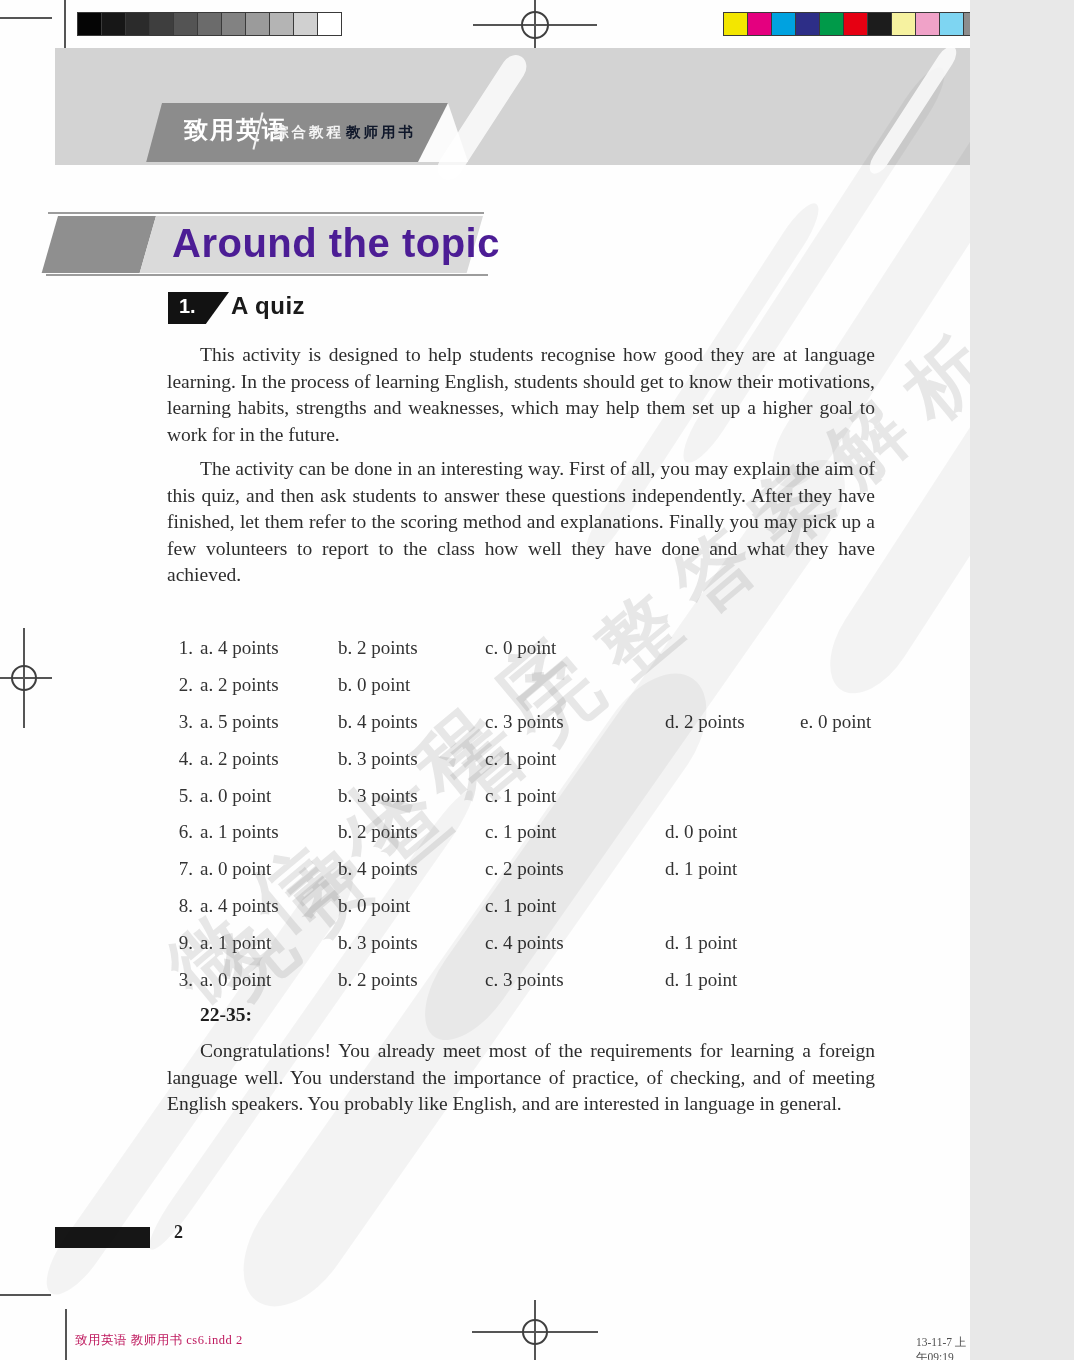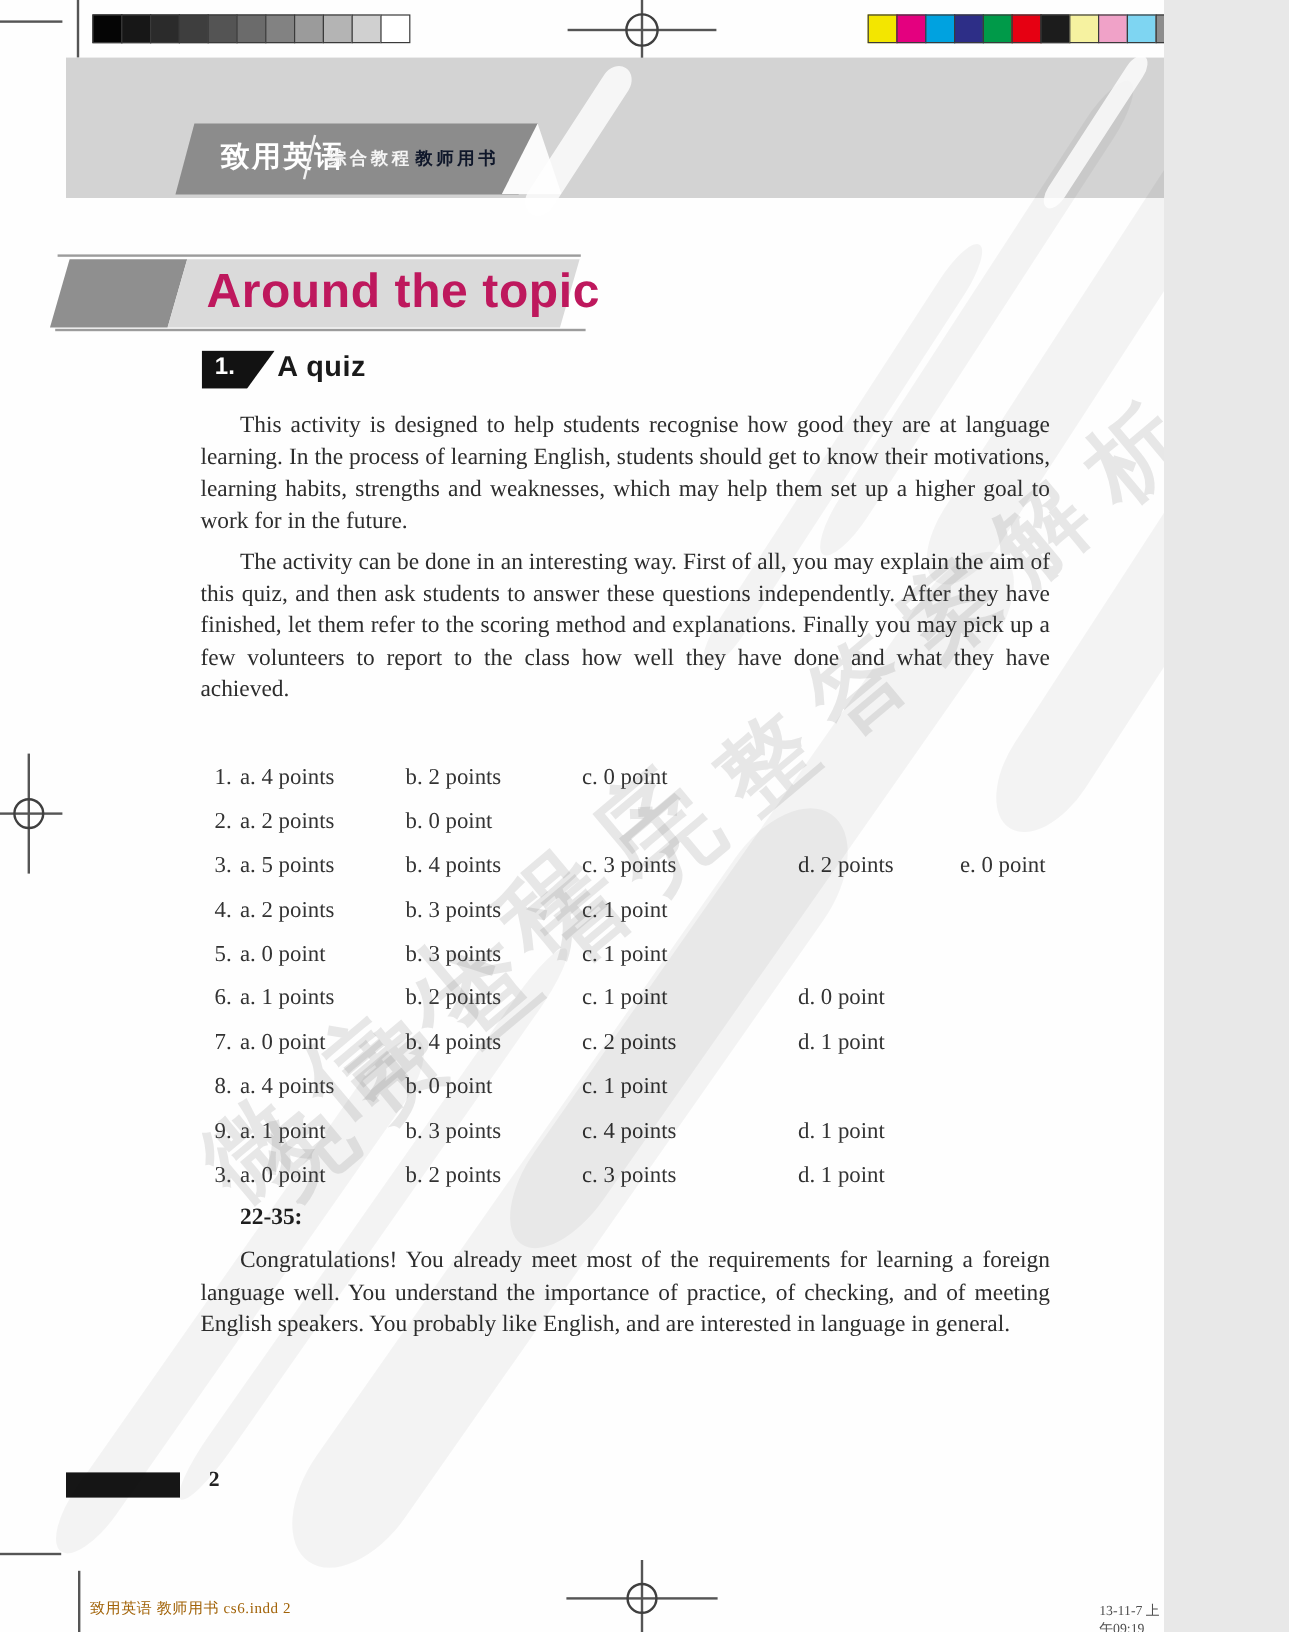--- a/index.html
+++ b/index.html
@@ -19,40 +19,40 @@
   .brand-poly{position:absolute;left:162px;top:103px;width:286px;height:59px;background:#8c8c8c;transform:skewX(-15deg);transform-origin:0 0;}
   .brand-notch{position:absolute;left:418px;top:103px;width:50px;height:59px;background:#fbfbfb;clip-path:polygon(60% 0,0 100%,100% 100%);}
   .brand-text{position:absolute;left:184px;top:114px;color:#fff;font-family:"Liberation Sans",sans-serif;font-weight:bold;font-size:24px;letter-spacing:2px;}
   .brand-divider{position:absolute;left:257px;top:112px;width:2px;height:38px;background:#f2f2f2;transform:rotate(14deg);}
   .series-text{position:absolute;left:274px;top:123px;color:#f4f4f4;font-size:14.5px;letter-spacing:3px;font-weight:bold;}
   .booktype-text{position:absolute;left:346px;top:123px;color:#0f172a;font-size:14.5px;letter-spacing:3px;font-weight:bold;}
   
   .tline{position:absolute;background:#9c9c9c;height:2px;}
   .tb-dark{position:absolute;left:58px;top:216px;width:98px;height:57px;background:#8f8f8f;transform:skewX(-16deg);transform-origin:0 0;}
   .tb-light{position:absolute;left:156px;top:216px;width:327px;height:57px;background:#dadada;transform:skewX(-16deg);transform-origin:0 0;}
-  .page-title{position:absolute;left:172px;top:221px;font-family:"Liberation Sans",sans-serif;font-weight:bold;font-size:40px;color:#be185d;letter-spacing:0.5px;}
+  .page-title{position:absolute;left:172px;top:221px;font-family:"Liberation Sans",sans-serif;font-weight:bold;font-size:40px;color:#4c1d95;letter-spacing:0.5px;}
   
   .sec-badge{position:absolute;left:168px;top:292px;width:61px;height:32px;background:#121212;clip-path:polygon(0 0,100% 0,62% 100%,0 100%);}
   .sec-num{position:absolute;left:179px;top:295px;color:#fff;font-family:"Liberation Sans",sans-serif;font-weight:bold;font-size:20px;}
   .sec-title{position:absolute;left:231px;top:292px;color:#1a1a1a;font-family:"Liberation Sans",sans-serif;font-weight:bold;font-size:24px;letter-spacing:0.5px;}
   
   .para{position:absolute;left:167px;width:708px;font-size:19.5px;line-height:26.6px;color:#2d2d2d;text-align:justify;text-indent:33px;}
   .bold-head{position:absolute;left:200px;font-size:19.5px;font-weight:bold;color:#1f1f1f;}
   .score-list{position:absolute;left:160px;top:630px;width:760px;font-size:19px;color:#333;}
   .srow{display:flex;height:36.8px;align-items:center;}
   .c-num{width:33px;text-align:right;flex:none;}
   .c-a{width:138px;margin-left:7px;flex:none;}
   .c-b{width:147px;flex:none;}
   .c-c{width:180px;flex:none;}
   .c-d{width:135px;flex:none;}
   .c-e{flex:1;}
   
   .pn-bar{position:absolute;left:55px;top:1227px;width:95px;height:21px;background:#161616;}
   .pn{position:absolute;left:174px;top:1222px;font-size:18px;font-weight:bold;color:#222;}
-  .imprint{position:absolute;left:75px;top:1332px;font-size:12.5px;color:#a16207;letter-spacing:0.5px;}
+  .imprint{position:absolute;left:75px;top:1332px;font-size:12.5px;color:#be185d;letter-spacing:0.5px;}
   .datetime{position:absolute;left:916px;top:1335px;font-size:11.5px;color:#4f4f4f;}
   
   .wm{position:absolute;pointer-events:none;white-space:nowrap;font-weight:bold;color:rgba(90,90,90,0.14);z-index:6;}
   .wm1{left:120px;top:760px;font-size:78px;letter-spacing:28px;transform:rotate(-40deg);transform-origin:center;}
   .wm2{left:110px;top:610px;font-size:76px;letter-spacing:24px;transform:rotate(-40deg);transform-origin:center;}
   .streak{position:absolute;background:rgba(0,0,0,0.042);border-radius:50% / 10%;pointer-events:none;z-index:5;}
   .streak.w{background:rgba(255,255,255,0.8);}
 </style>
 </head>
 <body>

